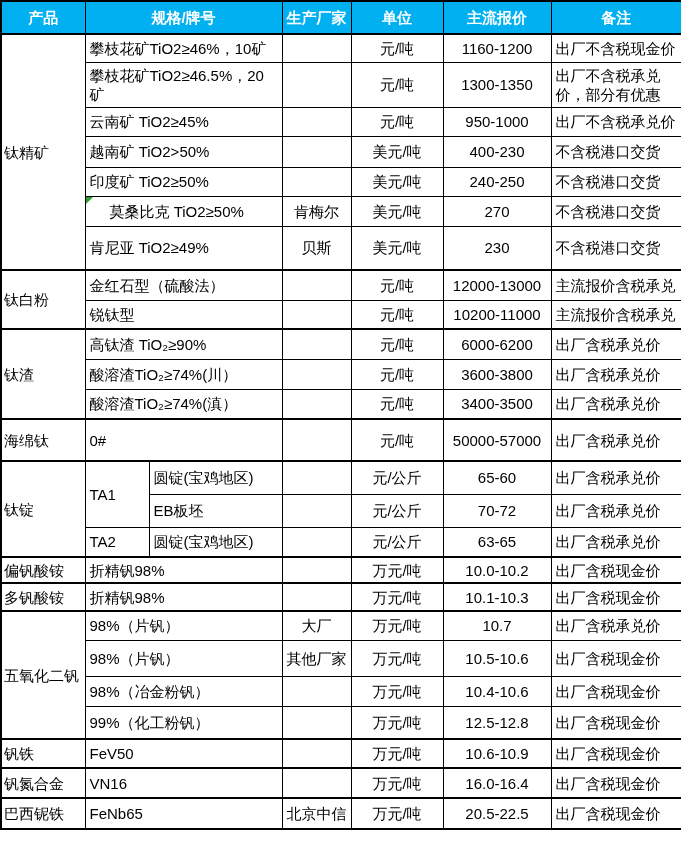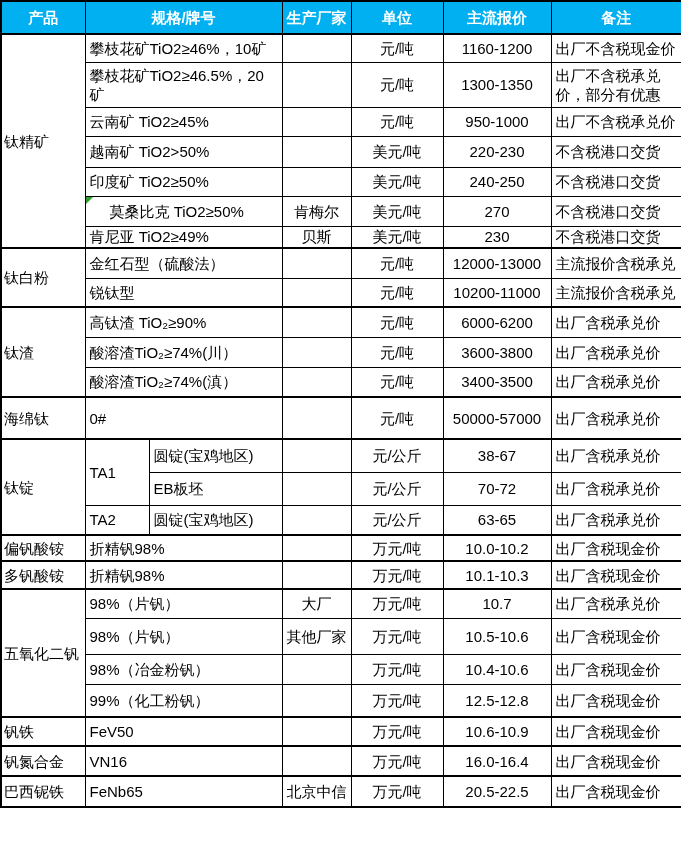--- a/index.html
+++ b/index.html
@@ -86,38 +86,38 @@
     <td colspan="2" class="nw">云南矿 TiO2≥45%</td>
     <td class="c"></td>
     <td class="c nw">元/吨</td>
     <td class="c nw">950-1000</td>
     <td class="nw">出厂不含税承兑价</td>
   </tr>
   <tr style="height:31px">
     <td colspan="2" class="nw">越南矿 TiO2&gt;50%</td>
     <td class="c"></td>
     <td class="c nw">美元/吨</td>
-    <td class="c nw">220-230</td>
+    <td class="c nw">400-230</td>
     <td class="nw">不含税港口交货</td>
   </tr>
   <tr style="height:29px">
     <td colspan="2" class="nw">印度矿 TiO2≥50%</td>
     <td class="c"></td>
     <td class="c nw">美元/吨</td>
     <td class="c nw">240-250</td>
     <td class="nw">不含税港口交货</td>
   </tr>
   <tr style="height:30px">
     <td colspan="2" class="nw rel"><span class="tri"></span><span>莫桑比克 TiO2≥50%</span></td>
     <td class="c">肯梅尔</td>
     <td class="c nw">美元/吨</td>
     <td class="c nw">270</td>
     <td class="nw">不含税港口交货</td>
   </tr>
-  <tr style="height:22px">
+  <tr style="height:44px">
     <td colspan="2" class="nw">肯尼亚 TiO2≥49%</td>
     <td class="c">贝斯</td>
     <td class="c nw">美元/吨</td>
     <td class="c nw">230</td>
     <td class="nw">不含税港口交货</td>
   </tr>
 
   <tr class="gs" style="height:30px">
     <td rowspan="2" class="prod">钛白粉</td>
     <td colspan="2" class="nw">金红石型（硫酸法）</td>
@@ -165,21 +165,21 @@
     <td class="c nw">50000-57000</td>
     <td class="nw">出厂含税承兑价</td>
   </tr>
 
   <tr class="gs" style="height:33px">
     <td rowspan="3" class="prod">钛锭</td>
     <td rowspan="2" class="nw">TA1</td>
     <td class="nw">圆锭(宝鸡地区)</td>
     <td class="c"></td>
     <td class="c nw">元/公斤</td>
-    <td class="c nw">38-67</td>
+    <td class="c nw">65-60</td>
     <td class="nw">出厂含税承兑价</td>
   </tr>
   <tr style="height:33px">
     <td class="nw">EB板坯</td>
     <td class="c"></td>
     <td class="c nw">元/公斤</td>
     <td class="c nw">70-72</td>
     <td class="nw">出厂含税承兑价</td>
   </tr>
   <tr style="height:30px">

